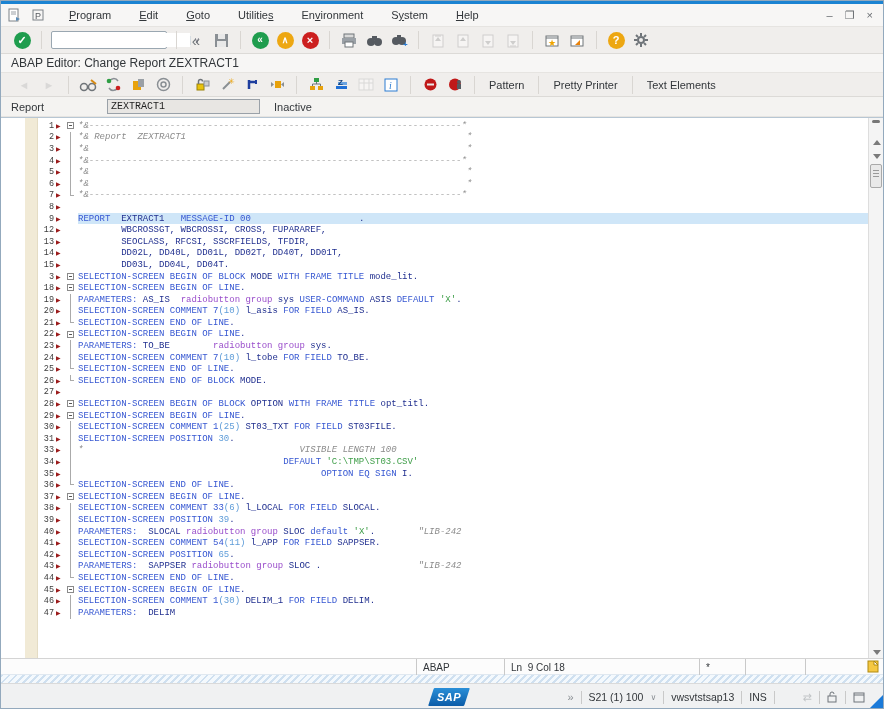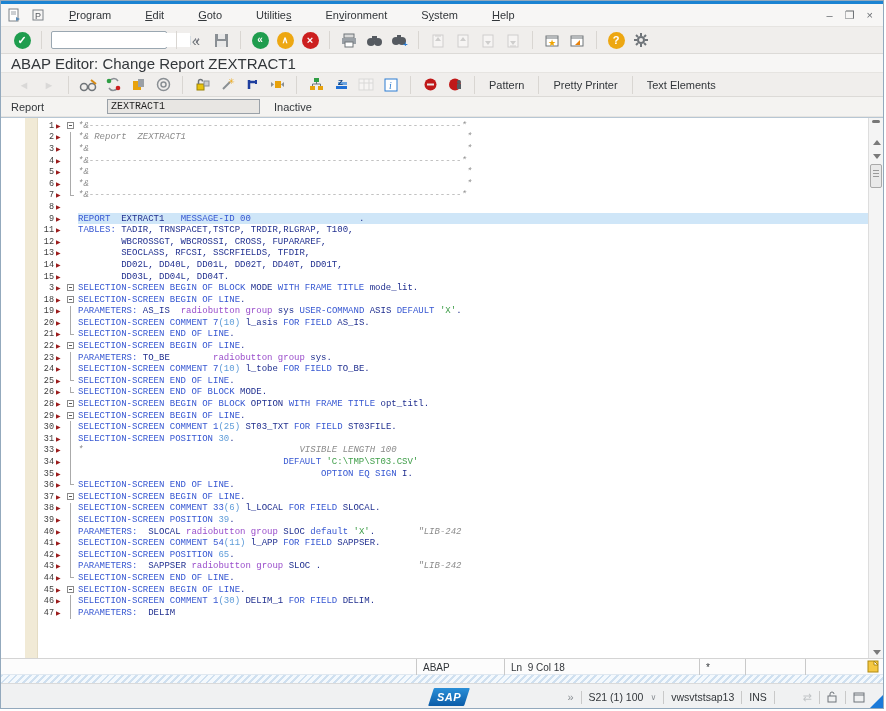--- a/index.html
+++ b/index.html
@@ -5,42 +5,42 @@
   * { margin:0; padding:0; box-sizing:border-box; }
   html,body { background:#fff; }
   body { font-family:"Liberation Sans", sans-serif; }
   .app { width:884px; height:709px; border:1px solid #93a9bd; position:relative; background:#f4f3f1; overflow:hidden; }
 
   .topline { height:3px; background:#1b83d2; }
 
   
   .menubar { height:23px; background:#f7f6f5; display:flex; align-items:center; padding:0 6px; border-bottom:1px solid #e6e4e1; }
   .menubar .sysicons { display:flex; gap:10px; margin-right:14px; }
-  .menu-items { display:flex; gap:14px; }
+  .menu-items { display:flex; gap:8px; }
   .menu-item { font-size:11px; color:#32363a; padding:3px 10px; cursor:default; white-space:pre; }
   .menu-item u { text-decoration:underline; }
   .win-btns { margin-left:auto; display:flex; gap:12px; color:#6a6e72; font-size:11px; padding-right:4px; }
   .win-btns span { cursor:default; }
 
   
   .toolbar { height:27px; background:#f0eeec; display:flex; align-items:center; padding:0 6px; border-bottom:1px solid #dcdad7; gap:4px; }
   .tb-group { display:flex; align-items:center; gap:5px; padding:0 5px; }
   .tb-sep { width:1px; height:18px; background:#d9d6d2; }
   .tbi { width:20px; height:20px; display:inline-flex; align-items:center; justify-content:center; font-size:12px; }
   .tbi.dis { opacity:.40; filter:grayscale(1); }
   .circ { width:17px; height:17px; border-radius:50%; color:#fff; display:inline-flex; align-items:center; justify-content:center; font-weight:bold; font-size:11px; line-height:1; }
   .c-green { background:#1f9d4e; } .c-amber { background:#eda712; } .c-red { background:#cc1f1f; }
   .cmdwrap { display:flex; align-items:center; border:1px solid #9aa7b1; background:#fff; height:18px; width:116px; border-radius:2px; }
   .cmdwrap input { border:0; outline:0; flex:1; height:14px; font-size:10px; padding:0 3px; font-family:"Liberation Sans",sans-serif; }
   .cmdwrap .chev { font-size:8px; color:#667; padding:0 3px; border-left:1px solid #d7dde2; }
   .glyph { color:#6f7479; font-size:14px; }
 
   
   .titlebar { height:19px; background:#f7f6f5; display:flex; align-items:center; padding:0 10px; border-bottom:1px solid #e6e4e1; }
-  .titlebar .t { font-size:15px; color:#32363a; }
+  .titlebar .t { font-size:12px; color:#32363a; }
 
   
   .apptoolbar { height:24px; background:#f0eeec; display:flex; align-items:center; padding:0 8px; gap:4px; border-bottom:1px solid #dcdad7; }
   .atb-btn { font-size:11px; color:#32363a; padding:3px 10px; cursor:default; }
 
   
   .reportrow { height:20px; background:#f4f3f1; display:flex; align-items:center; padding:0 10px; font-size:11px; color:#32363a; border-bottom:1px solid #e6e4e1; }
   .reportrow .lbl { width:96px; }
   .reportrow input { width:153px; height:15px; background:#e8e6e3; border:1px solid #9aa1a8; font-family:"Liberation Mono", monospace; font-size:10px; padding:0 3px; color:#222; }
   .reportrow .status { margin-left:14px; }
@@ -403,35 +403,35 @@
       <div class="beige-col"></div>
     <div class="cl"><span class="num">1</span><span class="tri">▶</span><span class="fold"><span class="fbox"></span></span><span class="code"><span class="ccm">*&amp;---------------------------------------------------------------------*</span></span></div>
         <div class="cl"><span class="num">2</span><span class="tri">▶</span><span class="fold"><span class="fbar"></span></span><span class="code"><span class="ccm">*&amp; Report  ZEXTRACT1                                                    *</span></span></div>
         <div class="cl"><span class="num">3</span><span class="tri">▶</span><span class="fold"><span class="fbar"></span></span><span class="code"><span class="ccm">*&amp;                                                                      *</span></span></div>
         <div class="cl"><span class="num">4</span><span class="tri">▶</span><span class="fold"><span class="fbar"></span></span><span class="code"><span class="ccm">*&amp;---------------------------------------------------------------------*</span></span></div>
         <div class="cl"><span class="num">5</span><span class="tri">▶</span><span class="fold"><span class="fbar"></span></span><span class="code"><span class="ccm">*&amp;                                                                      *</span></span></div>
         <div class="cl"><span class="num">6</span><span class="tri">▶</span><span class="fold"><span class="fbar"></span></span><span class="code"><span class="ccm">*&amp;                                                                      *</span></span></div>
         <div class="cl"><span class="num">7</span><span class="tri">▶</span><span class="fold"><span class="fend"></span></span><span class="code"><span class="ccm">*&amp;---------------------------------------------------------------------*</span></span></div>
         <div class="cl"><span class="num">8</span><span class="tri">▶</span><span class="fold"></span><span class="code"></span></div>
         <div class="cl hl"><span class="num">9</span><span class="tri">▶</span><span class="fold"></span><span class="code"><span class="ck">REPORT</span><span class="ci">  EXTRACT1   </span><span class="ck">MESSAGE-ID</span><span class="ci"> </span><span class="cn">00</span><span class="ci">                    .</span></span></div>
-        <div class="cl"><span class="num">11</span><span class="tri">▶</span><span class="fold"></span><span class="code"><span class="ck">TABLES:</span><span class="ci"> TADIR, TRNSPACET,TSTCP, TRDIR,RLGRAP, T100,</span></span></div>
         <div class="cl"><span class="num">12</span><span class="tri">▶</span><span class="fold"></span><span class="code"><span class="ci">        WBCROSSGT, WBCROSSI, CROSS, FUPARAREF,</span></span></div>
         <div class="cl"><span class="num">13</span><span class="tri">▶</span><span class="fold"></span><span class="code"><span class="ci">        SEOCLASS, RFCSI, SSCRFIELDS, TFDIR,</span></span></div>
         <div class="cl"><span class="num">14</span><span class="tri">▶</span><span class="fold"></span><span class="code"><span class="ci">        DD02L, DD40L, DD01L, DD02T, DD40T, DD01T,</span></span></div>
         <div class="cl"><span class="num">15</span><span class="tri">▶</span><span class="fold"></span><span class="code"><span class="ci">        DD03L, DD04L, DD04T.</span></span></div>
         <div class="cl"><span class="num">3</span><span class="tri">▶</span><span class="fold"><span class="fbox"></span></span><span class="code"><span class="ck">SELECTION-SCREEN BEGIN OF BLOCK</span><span class="ci"> MODE </span><span class="ck">WITH FRAME TITLE</span><span class="ci"> mode_lit.</span></span></div>
         <div class="cl"><span class="num">18</span><span class="tri">▶</span><span class="fold"><span class="fbox"></span></span><span class="code"><span class="ck">SELECTION-SCREEN BEGIN OF LINE</span><span class="ci">.</span></span></div>
         <div class="cl"><span class="num">19</span><span class="tri">▶</span><span class="fold"><span class="fbar"></span></span><span class="code"><span class="ck">PARAMETERS:</span><span class="ci"> AS_IS  </span><span class="cl-lkw">radiobutton group</span><span class="ci"> sys </span><span class="ck">USER-COMMAND</span><span class="ci"> ASIS </span><span class="ck">DEFAULT</span><span class="ci"> </span><span class="cs">'X'</span><span class="ci">.</span></span></div>
         <div class="cl"><span class="num">20</span><span class="tri">▶</span><span class="fold"><span class="fbar"></span></span><span class="code"><span class="ck">SELECTION-SCREEN COMMENT</span><span class="ci"> </span><span class="cn">7</span><span class="cp">(10)</span><span class="ci"> l_asis </span><span class="ck">FOR FIELD</span><span class="ci"> AS_IS.</span></span></div>
         <div class="cl"><span class="num">21</span><span class="tri">▶</span><span class="fold"><span class="fend"></span></span><span class="code"><span class="ck">SELECTION-SCREEN END OF LINE</span><span class="ci">.</span></span></div>
         <div class="cl"><span class="num">22</span><span class="tri">▶</span><span class="fold"><span class="fbox"></span></span><span class="code"><span class="ck">SELECTION-SCREEN BEGIN OF LINE</span><span class="ci">.</span></span></div>
         <div class="cl"><span class="num">23</span><span class="tri">▶</span><span class="fold"><span class="fbar"></span></span><span class="code"><span class="ck">PARAMETERS:</span><span class="ci"> TO_BE        </span><span class="cl-lkw">radiobutton group</span><span class="ci"> sys.</span></span></div>
         <div class="cl"><span class="num">24</span><span class="tri">▶</span><span class="fold"><span class="fbar"></span></span><span class="code"><span class="ck">SELECTION-SCREEN COMMENT</span><span class="ci"> </span><span class="cn">7</span><span class="cp">(10)</span><span class="ci"> l_tobe </span><span class="ck">FOR FIELD</span><span class="ci"> TO_BE.</span></span></div>
         <div class="cl"><span class="num">25</span><span class="tri">▶</span><span class="fold"><span class="fend"></span></span><span class="code"><span class="ck">SELECTION-SCREEN END OF LINE</span><span class="ci">.</span></span></div>
         <div class="cl"><span class="num">26</span><span class="tri">▶</span><span class="fold"><span class="fend"></span></span><span class="code"><span class="ck">SELECTION-SCREEN END OF BLOCK</span><span class="ci"> MODE.</span></span></div>
+        <div class="cl"><span class="num">27</span><span class="tri">▶</span><span class="fold"></span><span class="code"></span></div>
         <div class="cl"><span class="num">28</span><span class="tri">▶</span><span class="fold"><span class="fbox"></span></span><span class="code"><span class="ck">SELECTION-SCREEN BEGIN OF BLOCK</span><span class="ci"> OPTION </span><span class="ck">WITH FRAME TITLE</span><span class="ci"> opt_titl.</span></span></div>
         <div class="cl"><span class="num">29</span><span class="tri">▶</span><span class="fold"><span class="fbox"></span></span><span class="code"><span class="ck">SELECTION-SCREEN BEGIN OF LINE</span><span class="ci">.</span></span></div>
         <div class="cl"><span class="num">30</span><span class="tri">▶</span><span class="fold"><span class="fbar"></span></span><span class="code"><span class="ck">SELECTION-SCREEN COMMENT</span><span class="ci"> </span><span class="cn">1</span><span class="cp">(25)</span><span class="ci"> ST03_TXT </span><span class="ck">FOR FIELD</span><span class="ci"> ST03FILE.</span></span></div>
         <div class="cl"><span class="num">31</span><span class="tri">▶</span><span class="fold"><span class="fbar"></span></span><span class="code"><span class="ck">SELECTION-SCREEN POSITION</span><span class="ci"> </span><span class="cp">30</span><span class="ci">.</span></span></div>
         <div class="cl"><span class="num">33</span><span class="tri">▶</span><span class="fold"><span class="fbar"></span></span><span class="code"><span class="ccm">*                                        VISIBLE LENGTH 100</span></span></div>
         <div class="cl"><span class="num">34</span><span class="tri">▶</span><span class="fold"><span class="fbar"></span></span><span class="code"><span class="ci">                                      </span><span class="ck">DEFAULT</span><span class="ci"> </span><span class="cs">'C:\TMP\ST03.CSV'</span></span></div>
         <div class="cl"><span class="num">35</span><span class="tri">▶</span><span class="fold"><span class="fbar"></span></span><span class="code"><span class="ci">                                             </span><span class="ck">OPTION EQ SIGN</span><span class="ci"> I.</span></span></div>
         <div class="cl"><span class="num">36</span><span class="tri">▶</span><span class="fold"><span class="fend"></span></span><span class="code"><span class="ck">SELECTION-SCREEN END OF LINE</span><span class="ci">.</span></span></div>
         <div class="cl"><span class="num">37</span><span class="tri">▶</span><span class="fold"><span class="fbox"></span></span><span class="code"><span class="ck">SELECTION-SCREEN BEGIN OF LINE</span><span class="ci">.</span></span></div>
         <div class="cl"><span class="num">38</span><span class="tri">▶</span><span class="fold"><span class="fbar"></span></span><span class="code"><span class="ck">SELECTION-SCREEN COMMENT</span><span class="ci"> </span><span class="cn">33</span><span class="cp">(6)</span><span class="ci"> l_LOCAL </span><span class="ck">FOR FIELD</span><span class="ci"> SLOCAL.</span></span></div>

